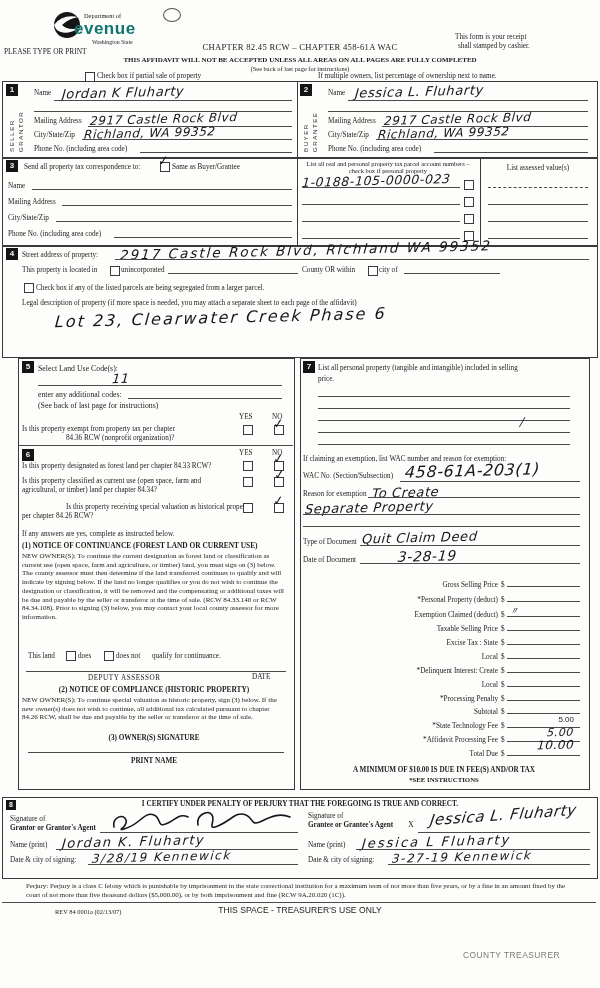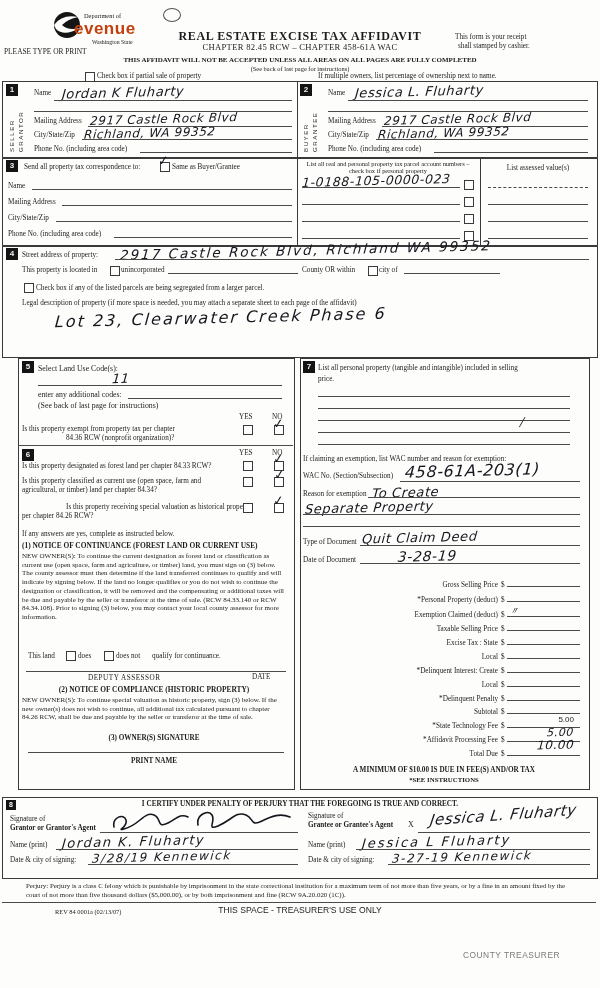--- a/index.html
+++ b/index.html
@@ -25,40 +25,39 @@
   .stamp{font-family:"Liberation Sans",sans-serif;font-size:11.5px;color:#1d1d1d;letter-spacing:0.3px;}
   .title{font-size:12px;font-weight:bold;letter-spacing:0.6px;}
   .sub{font-size:8.6px;letter-spacing:0.3px;}
   .para{font-size:7px;line-height:8.7px;text-align:left;}
   .mrow{position:absolute;left:306px;width:274px;display:flex;align-items:baseline;height:13px;}
   .mlabel{width:192px;text-align:right;font-size:7.2px;}
   .dollar{font-size:7.2px;margin:0 2px 0 3px;}
   .mline{flex:1;border-bottom:1px solid #4a4a4a;position:relative;height:10px;}
   .mval{position:absolute;right:6px;top:-2px;}
   .gray{color:#7a7a78;}
-  .logoword{font-family:"Liberation Sans",sans-serif;font-weight:bold;font-size:17px;letter-spacing:0.5px;color:#c2410c;}
+  .logoword{font-family:"Liberation Sans",sans-serif;font-weight:bold;font-size:17px;letter-spacing:0.5px;color:#0f766e;}
 </style>
 </head>
 <body>
 
 <div class="page">
 
   <svg class="abs" style="left:52px;top:10px;" width="30" height="30" viewBox="0 0 30 30">
     <circle cx="15" cy="15" r="13" fill="#151515"></circle>
     <path d="M2,15 Q10,4 26,7 Q16,9 10,15 Q16,21 28,18 Q12,27 4,19 Z" fill="#fdfdfc"></path>
   </svg>
   <div class="abs small" style="left:84px;top:12px;">Department of</div>
   <div class="abs logoword" style="left:74px;top:19px;">evenue</div>
   <div class="abs small" style="left:92px;top:39px;font-size:5.8px;">Washington State</div>
   <div class="abs lbl" style="left:4px;top:48px;font-size:7.4px;">PLEASE TYPE OR PRINT</div>
 
   <div class="abs" style="left:163px;top:8px;width:16px;height:12px;border:1px solid #555;border-radius:50%;"></div>
 
 
-  <div class="abs title ctr" style="left:130px;top:29px;width:340px;">REAL ESTATE EXCISE TAX AFFIDAVIT</div>
   <div class="abs sub ctr" style="left:130px;top:42px;width:340px;">CHAPTER 82.45 RCW – CHAPTER 458-61A WAC</div>
   <div class="abs lbl" style="left:455px;top:33px;">This form is your receipt</div>
   <div class="abs lbl" style="left:458px;top:42px;">shall stamped by cashier.</div>
   <div class="abs lbl-b ctr" style="left:20px;top:56px;width:560px;font-size:7px;">THIS AFFIDAVIT WILL NOT BE ACCEPTED UNLESS ALL AREAS ON ALL PAGES ARE FULLY COMPLETED</div>
   <div class="abs small ctr" style="left:20px;top:65px;width:560px;">(See back of last page for instructions)</div>
 
   <span class="cb-abs" style="left:85px;top:72px;"></span>
   <div class="abs lbl" style="left:97px;top:72px;">Check box if partial sale of property</div>
   <div class="abs lbl" style="left:318px;top:72px;">If multiple owners, list percentage of ownership next to name.</div>
 
@@ -274,21 +273,21 @@
     <span class="mlabel">*Delinquent Interest: Create</span>
       <span class="dollar">$</span>
       <span class="mline"></span>
     </div>
   <div class="mrow" style="top:676px;">
     <span class="mlabel">Local</span>
       <span class="dollar">$</span>
       <span class="mline"></span>
     </div>
   <div class="mrow" style="top:690px;">
-    <span class="mlabel">*Delinquent Penalty</span>
+    <span class="mlabel">*Processing Penalty</span>
       <span class="dollar">$</span>
       <span class="mline"></span>
     </div>
   <div class="mrow" style="top:703px;">
     <span class="mlabel">Subtotal</span>
       <span class="dollar">$</span>
       <span class="mline"></span>
     </div>
   <div class="mrow" style="top:717px;">
     <span class="mlabel">*State Technology Fee</span>

